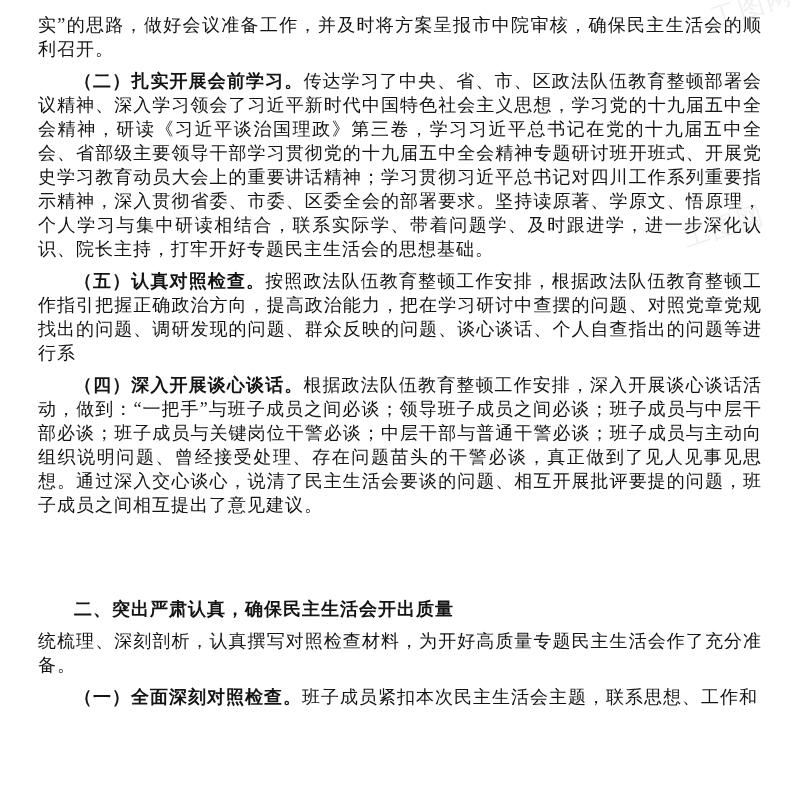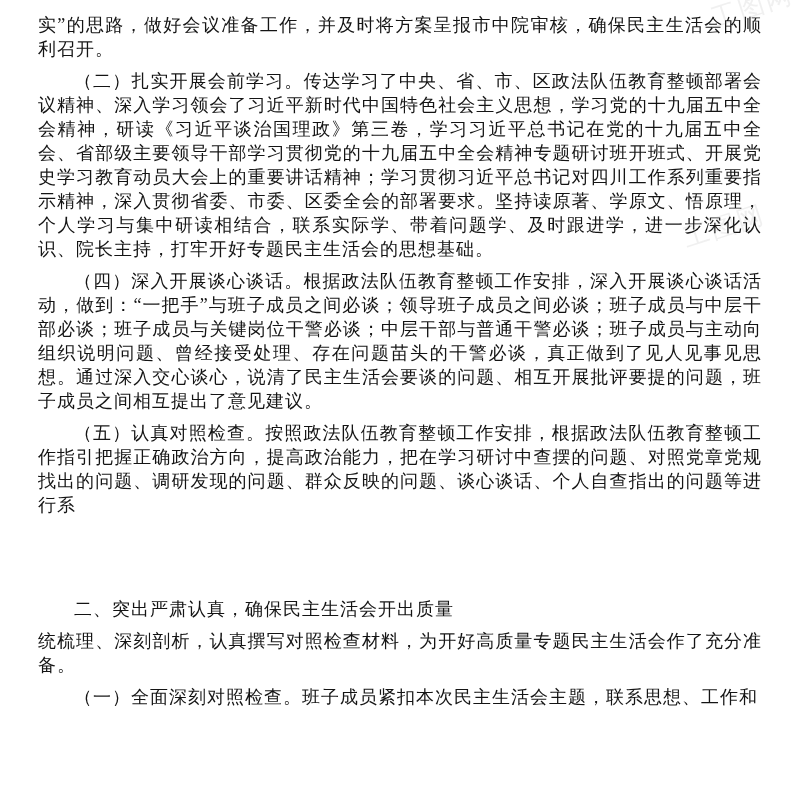--- a/index.html
+++ b/index.html
@@ -28,21 +28,21 @@
   }
   .para {
     margin: 8px;
     text-indent: 2em;
     word-break: break-all;
   }
   .para.no-indent {
     text-indent: 0;
   }
   .para b {
-    font-weight: normal;
+    font-weight: bold;
   }
   .page-gap {
     height: 64px;
   }
   .watermark {
     position: absolute;
     color: rgba(130, 130, 130, 0.12);
     font-size: 26px;
     letter-spacing: 2px;
     transform: rotate(-18deg);
@@ -59,23 +59,23 @@
 <div class="page">
 
   <div class="watermark wm-1">工图网</div>
   <div class="watermark wm-2">工图网</div>
 
   <p class="para no-indent"><b></b><span>实”的思路，做好会议准备工作，并及时将方案呈报市中院审核，确保民主生活会的顺利召开。</span></p>
 
   <p class="para"><b>（二）扎实开展会前学习。</b><span>传达学习了中央、省、市、区政法队伍教育整顿部署会议精神、深入学习领会了习近平新时代中国特色社会主义思想，学习党的十九届五中全会精神，研读《习近平谈治国理政》第三卷，学习习近平总书记在党的十九届五中全会、省部级主要领导干部学习贯彻党的十九届五中全会精神专题研讨班开班式、开展党史学习教育动员大会上的重要讲话精神；学习贯彻习近平总书记对四川工作系列重要指示精神，深入贯彻省委、市委、区委全会的部署要求。坚持读原著、学原文、悟原理，个人学习与集中研读相结合，联系实际学、带着问题学、及时跟进学，进一步深化认识、院长主持，打牢开好专题民主生活会的思想基础。</span></p>
 
 
+  <p class="para"><b>（五）认真对照检查。</b><span>按照政法队伍教育整顿工作安排，根据政法队伍教育整顿工作指引把握正确政治方向，提高政治能力，把在学习研讨中查摆的问题、对照党章党规找出的问题、调研发现的问题、群众反映的问题、谈心谈话、个人自查指出的问题等进行系</span></p>
+
   <p class="para"><b>（四）深入开展谈心谈话。</b><span>根据政法队伍教育整顿工作安排，深入开展谈心谈话活动，做到：“一把手”与班子成员之间必谈；领导班子成员之间必谈；班子成员与中层干部必谈；班子成员与关键岗位干警必谈；中层干部与普通干警必谈；班子成员与主动向组织说明问题、曾经接受处理、存在问题苗头的干警必谈，真正做到了见人见事见思想。通过深入交心谈心，说清了民主生活会要谈的问题、相互开展批评要提的问题，班子成员之间相互提出了意见建议。</span></p>
-
-  <p class="para"><b>（五）认真对照检查。</b><span>按照政法队伍教育整顿工作安排，根据政法队伍教育整顿工作指引把握正确政治方向，提高政治能力，把在学习研讨中查摆的问题、对照党章党规找出的问题、调研发现的问题、群众反映的问题、谈心谈话、个人自查指出的问题等进行系</span></p>
 
   <div class="page-gap"></div>
 
   <p class="para"><b>二、突出严肃认真，确保民主生活会开出质量</b><span></span></p>
 
   <p class="para no-indent"><b></b><span>统梳理、深刻剖析，认真撰写对照检查材料，为开好高质量专题民主生活会作了充分准备。</span></p>
 
 
   <p class="para"><b>（一）全面深刻对照检查。</b><span>班子成员紧扣本次民主生活会主题，联系思想、工作和</span></p>
 

